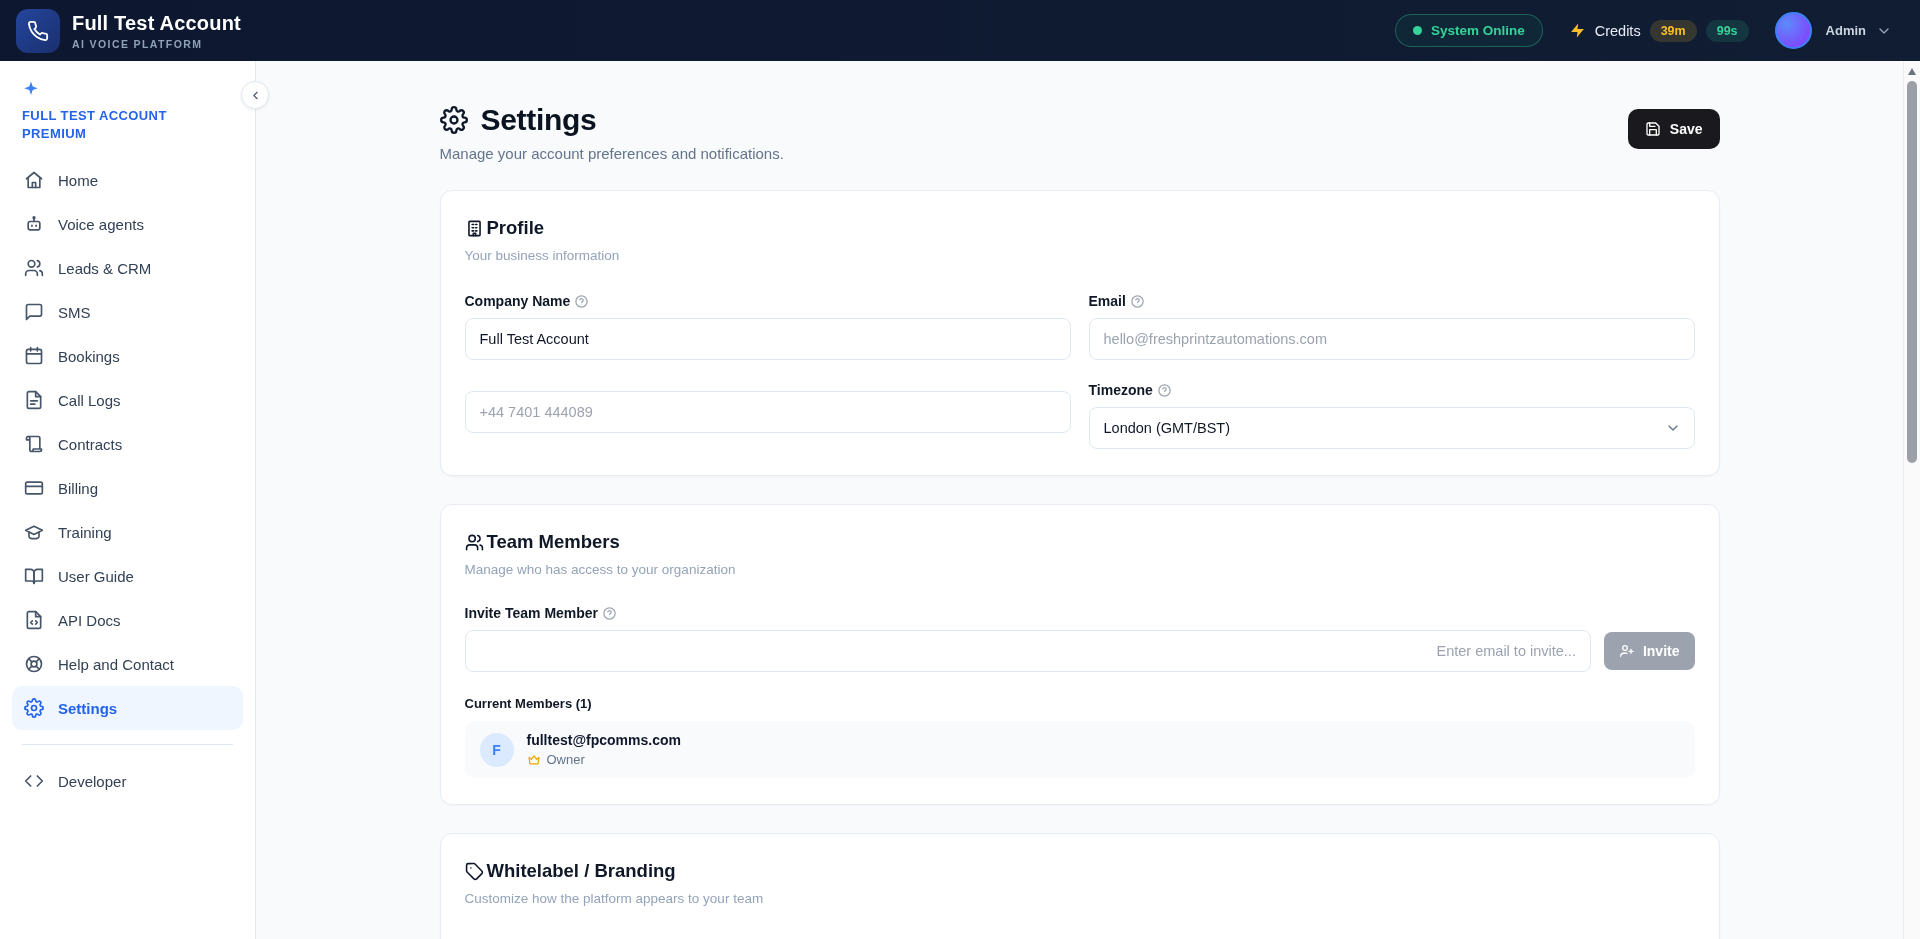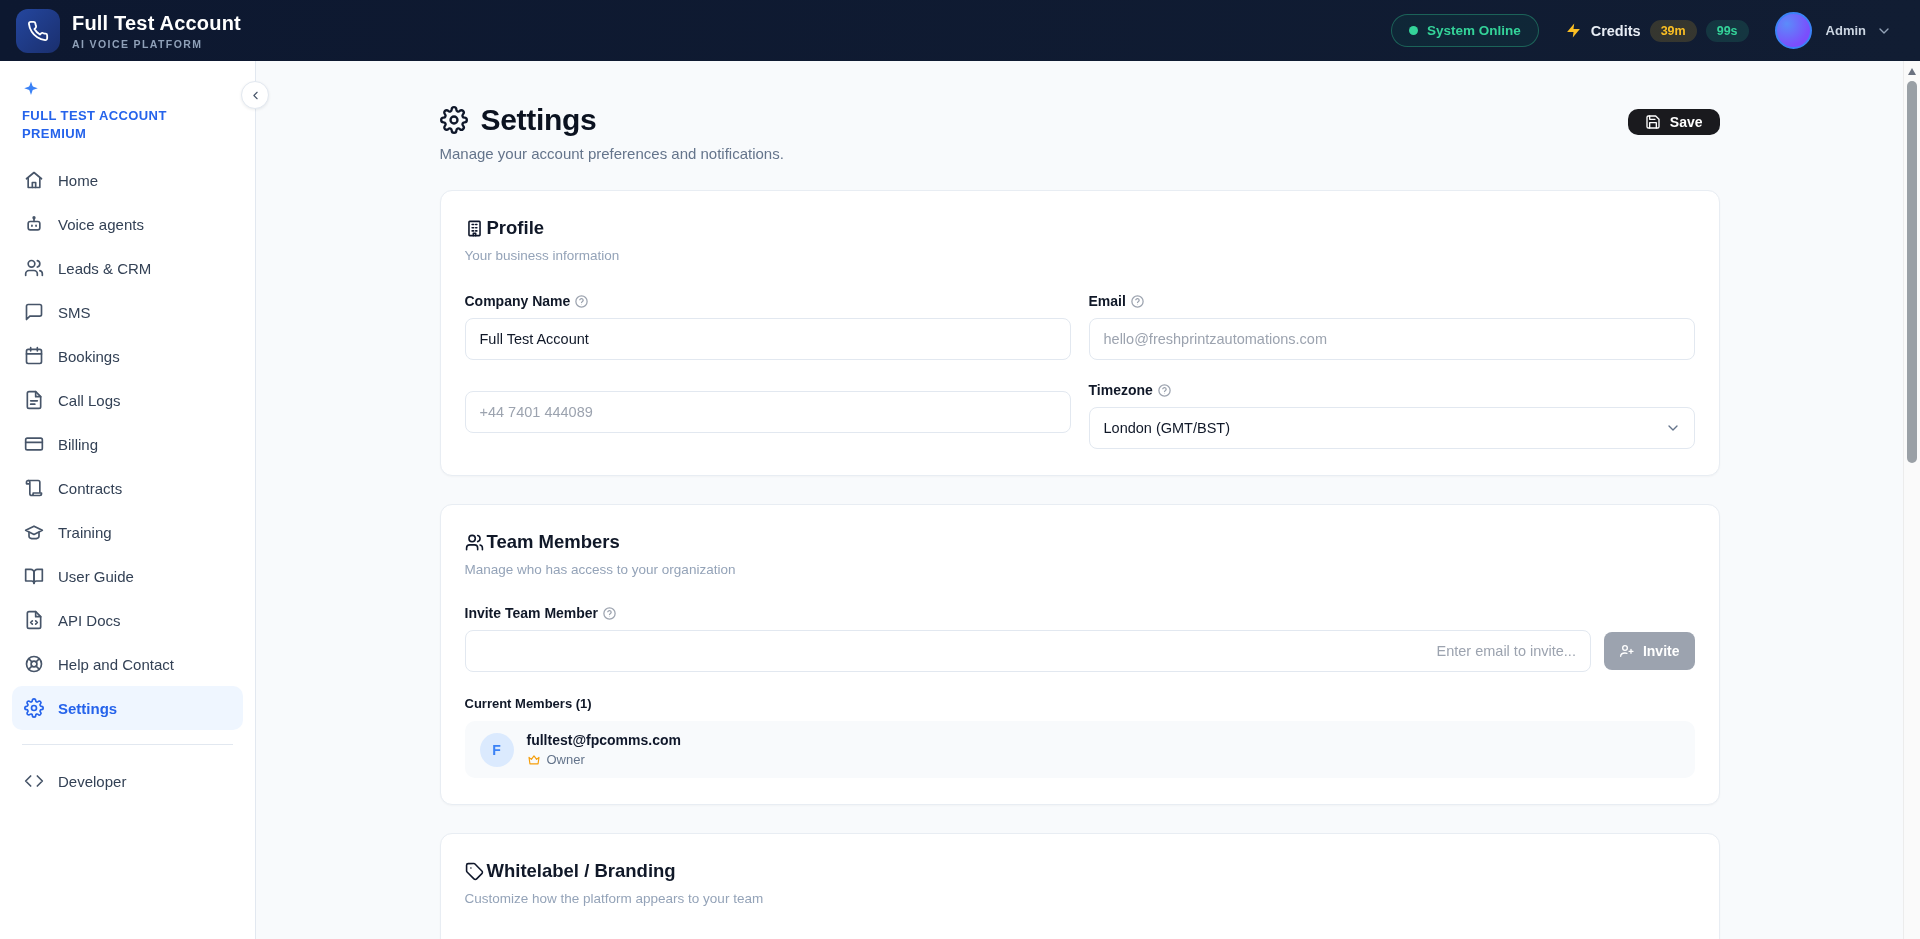--- a/index.html
+++ b/index.html
@@ -30,21 +30,21 @@
   .top-right { display: flex; align-items: center; gap: 26px; }
   .status-pill {
     display: flex; align-items: center; gap: 9px;
     padding: 8px 17px; border-radius: 999px;
     border: 1px solid rgba(52,211,153,.35); background: rgba(16,185,129,.07);
     color: #34d399; font-size: 13.5px; font-weight: 700;
   }
   .status-dot { width: 9px; height: 9px; border-radius: 50%; background: #34d399; }
   .credits { display: flex; align-items: center; gap: 9px; }
   .credits .ico { width: 17px; height: 17px; color: #fbbf24; }
-  .credits-label { color: #e8edf5; font-size: 14.5px; font-weight: 700; }
+  .credits-label { color: #e8edf5; font-size: 14.5px; font-weight: 400; }
   .badge { padding: 4px 11px; border-radius: 999px; font-size: 12.5px; font-weight: 700; }
   .badge-min { background: rgba(251,191,36,.16); color: #fbbf24; }
   .badge-sec { background: rgba(52,211,153,.14); color: #34d399; }
   .user-cluster { display: flex; align-items: center; gap: 10px; }
   .avatar-circle {
     width: 37px; height: 37px; border-radius: 50%;
     background: radial-gradient(circle at 30% 30%, #5b8cfa, #7c4dfc 70%);
     border: 2px solid #3b82f6;
   }
   .user-role { color: #cbd5e1; font-size: 13px; font-weight: 700; margin-left: 4px; }
@@ -81,21 +81,21 @@
   .main { position: fixed; left: 256px; top: 61px; right: 17px; bottom: 0; background: #f8fafc; overflow: hidden; }
   .content { width: 1280px; margin: 0 auto; padding-top: 42px; }
   .page-header { display: flex; justify-content: space-between; align-items: flex-start; }
   .title-row { display: flex; align-items: center; gap: 13px; }
   .title-row .ico { width: 28px; height: 28px; color: #0f172a; }
   .page-title { font-size: 30px; font-weight: 800; color: #0b1220; letter-spacing: -.3px; }
   .page-sub { margin-top: 8px; font-size: 15px; color: #64748b; }
   .save-btn {
     display: inline-flex; align-items: center; gap: 9px;
     background: #1a1a1e; color: #fff; border: none; border-radius: 10px;
-    height: 26px; padding: 0 17px; font-size: 14px; font-weight: 600;
+    height: 40px; padding: 0 17px; font-size: 14px; font-weight: 600;
     font-family: inherit; cursor: pointer; margin-top: 6px;
   }
   .save-btn .ico { width: 16px; height: 16px; }
 
   .card {
     background: #fff; border: 1px solid #e8edf3; border-radius: 12px;
     padding: 26px 24px; margin-top: 28px;
     box-shadow: 0 1px 2px rgba(15,23,42,.03);
   }
   .card-title-row { display: flex; align-items: center; gap: 3px; }
@@ -274,34 +274,34 @@
             <path d="M14 2H6a2 2 0 0 0-2 2v16a2 2 0 0 0 2 2h12a2 2 0 0 0 2-2V8z"></path>
             <path d="M14 2v6h6"></path>
             <path d="M8 13h8M8 17h5"></path>
           </svg>
         </span>
         <span class="nav-label">Call Logs</span>
       </div>
       <div class="nav-item">
         <span class="ico">
           <svg viewBox="0 0 24 24" fill="none" stroke="currentColor" stroke-width="2" stroke-linecap="round" stroke-linejoin="round">
+            <path d="M19 17V5a2 2 0 0 0-2-2H5"></path>
+            <path d="M8 21h11a2 2 0 0 0 2-2v-1H11v1a2 2 0 1 1-4 0V5a2 2 0 1 0-4 0v2h4"></path>
+          </svg>
+        </span>
+        <span class="nav-label">Contracts</span>
+      </div>
+      <div class="nav-item">
+        <span class="ico">
+          <svg viewBox="0 0 24 24" fill="none" stroke="currentColor" stroke-width="2" stroke-linecap="round" stroke-linejoin="round">
             <rect x="2" y="5" width="20" height="14" rx="2"></rect>
             <path d="M2 10h20"></path>
           </svg>
         </span>
         <span class="nav-label">Billing</span>
-      </div>
-      <div class="nav-item">
-        <span class="ico">
-          <svg viewBox="0 0 24 24" fill="none" stroke="currentColor" stroke-width="2" stroke-linecap="round" stroke-linejoin="round">
-            <path d="M19 17V5a2 2 0 0 0-2-2H5"></path>
-            <path d="M8 21h11a2 2 0 0 0 2-2v-1H11v1a2 2 0 1 1-4 0V5a2 2 0 1 0-4 0v2h4"></path>
-          </svg>
-        </span>
-        <span class="nav-label">Contracts</span>
       </div>
       <div class="nav-item">
         <span class="ico">
           <svg viewBox="0 0 24 24" fill="none" stroke="currentColor" stroke-width="2" stroke-linecap="round" stroke-linejoin="round">
             <path d="M22 10 12 5 2 10l10 5 10-5z"></path>
             <path d="M6 12.5V17c0 1.6 2.7 3 6 3s6-1.4 6-3v-4.5"></path>
           </svg>
         </span>
         <span class="nav-label">Training</span>
       </div>

